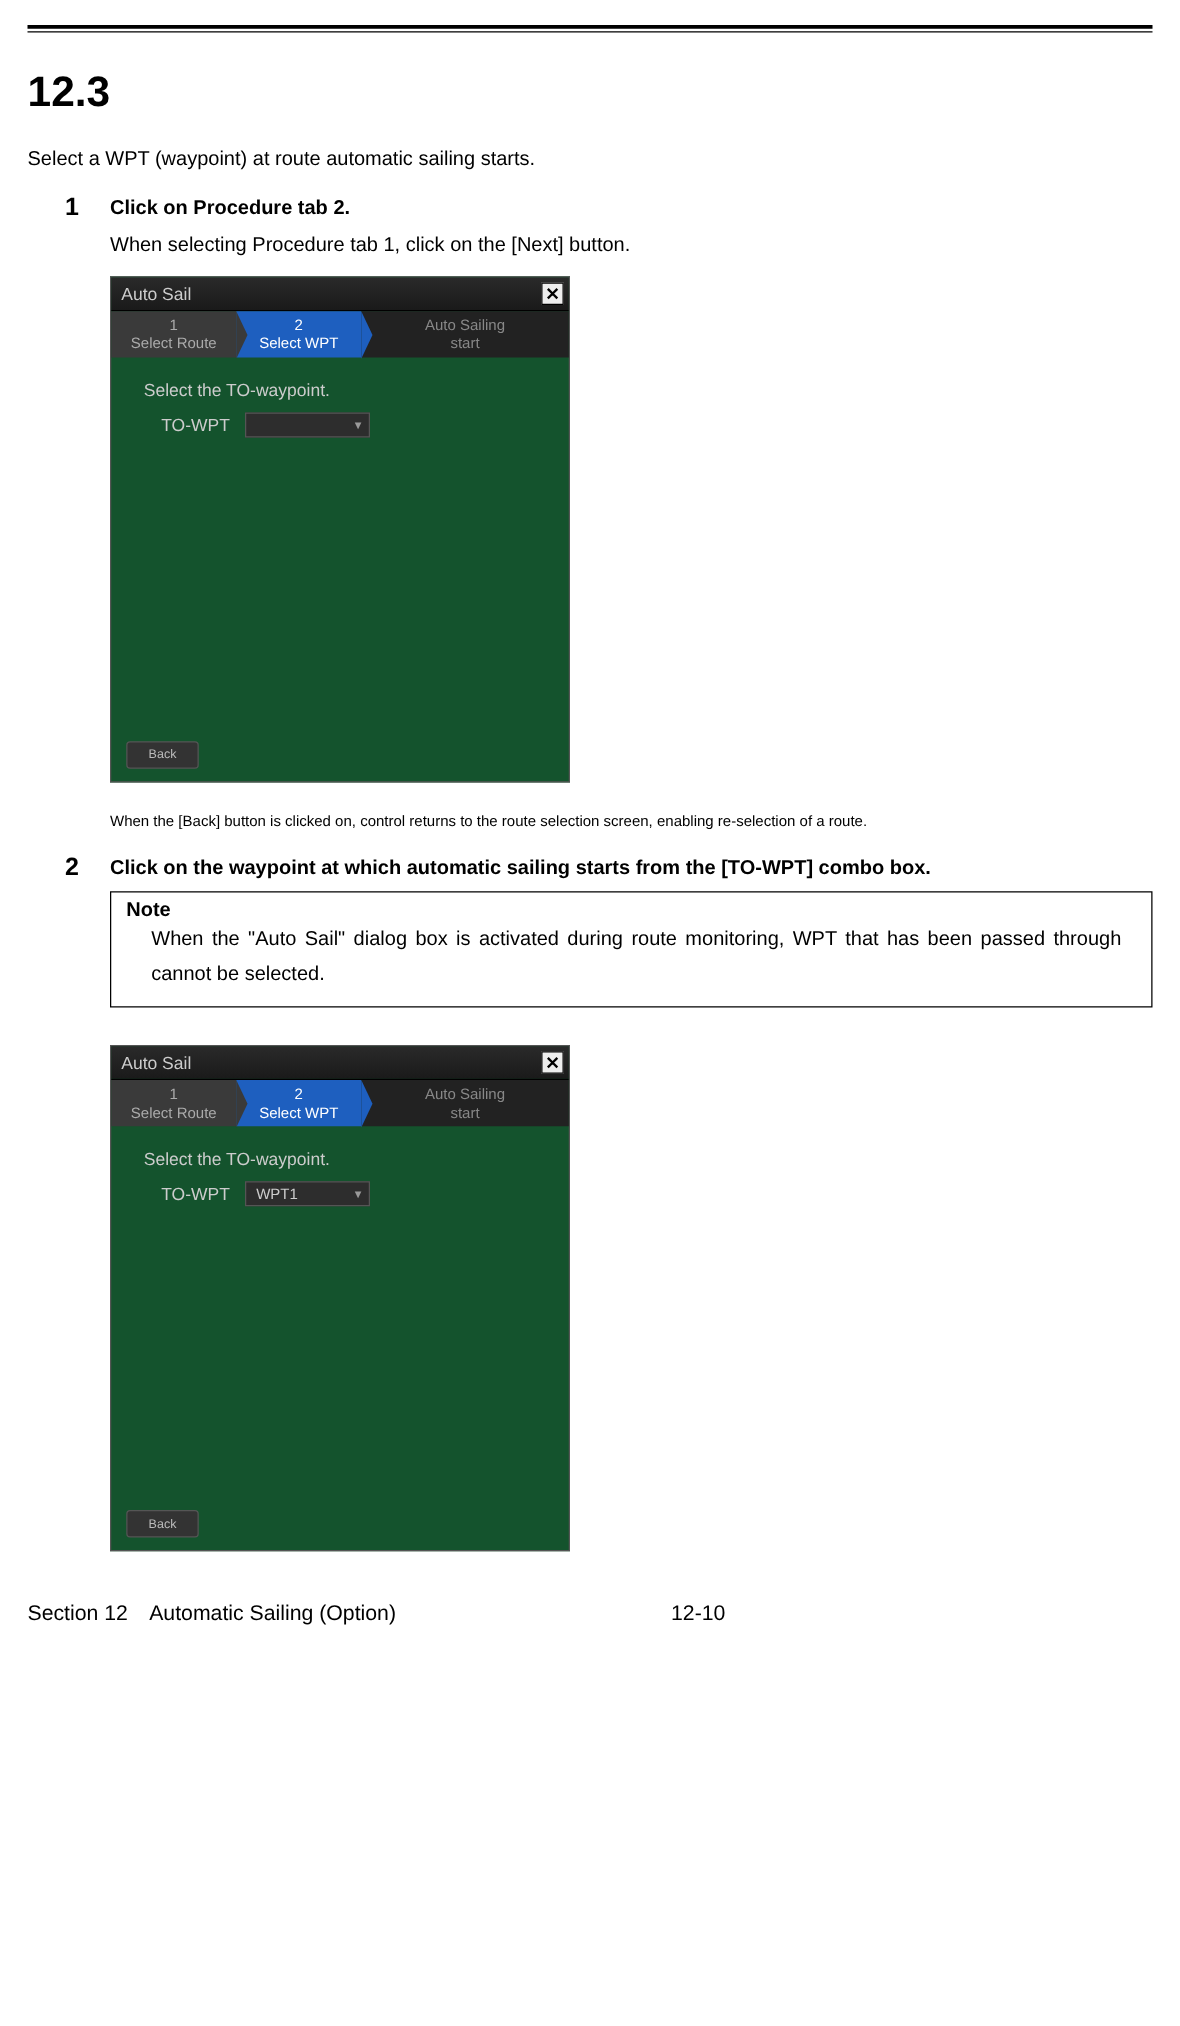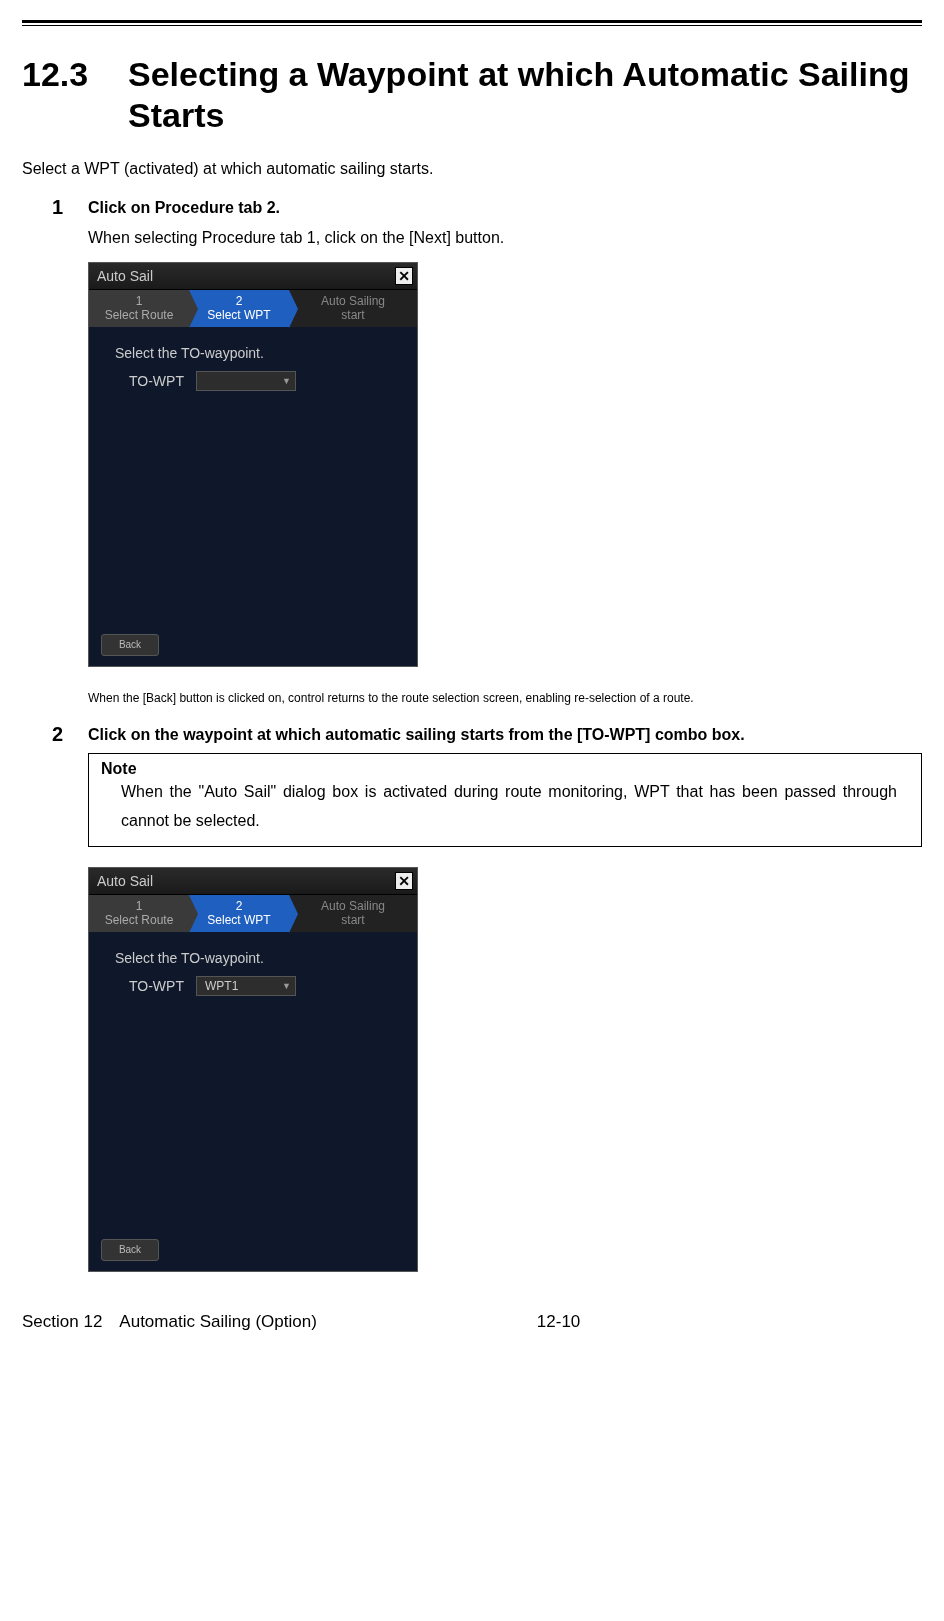--- a/index.html
+++ b/index.html
@@ -11,40 +11,40 @@
     margin: 0 auto;
     padding: 20px 22px 40px 22px;
     font-size: 15px;
   }
   .top-rule {
     border-top: 3px solid #000;
     border-bottom: 1px solid #000;
     height: 6px;
     margin-bottom: 28px;
   }
-  .sec-head { display: flex; align-items: flex-start; gap: 16px; margin-bottom: 24px; }
+  .sec-head { display: flex; align-items: flex-start; gap: 40px; margin-bottom: 24px; }
   .sec-num { font-size: 34px; font-weight: bold; line-height:1.2; min-width:90px;}
   .sec-title { font-size: 34px; font-weight: bold; line-height:1.2; }
   .intro { margin: 6px 0 18px 0; font-size:16px;}
   .step-block { margin-left: 30px; margin-bottom:8px;}
   .step-row { display:flex; align-items:flex-start; gap:16px; margin-bottom:6px;}
   .step-num { font-size:20px; font-weight:bold; min-width:20px;}
   .step-text { font-size:16px; font-weight:bold; line-height:1.5; }
   .step-sub  { font-size:16px; font-weight:normal; margin-left:36px; line-height:1.5;}
   .step-para { font-size:12px; margin-left:36px; text-align:justify; line-height:1.9; margin-top:20px; margin-bottom:14px;}
-  .note-box { border:1.5px solid #000; margin-left:36px; padding:6px 24px 10px 12px; margin-bottom:20px;}
+  .note-box { border:1.5px solid #000; margin-left:36px; padding:6px 24px 10px 12px; margin-bottom:30px;}
   .note-title { font-weight:bold; font-size:16px;}
   .note-body  { font-size:16px; text-align:justify; line-height:1.8; margin-left:20px;}
   .footer { display:flex; justify-content:flex-start; gap:220px; font-size:17px; color:#000; position:relative; margin-top:40px;}
   .footer .left { }
   .footer .center { }
   
   .dialog {
-    width: 330px; height:405px;
-    background:#0f172a;
+    width: 368px; height:405px;
+    background:#14532d;
     border:1px solid #555;
     margin-left:36px;
     margin-top:12px; margin-bottom:8px;
     font-family: "Segoe UI", Arial, sans-serif;
     position:relative;
     color:#bbb;
   }
   .dlg-titlebar { height:26px; display:flex; align-items:center; justify-content:space-between;
     background:linear-gradient(#2a2a2a,#1a1a1a); padding:0 4px 0 8px; font-size:14px; color:#ccc;}
   .close-x { width:18px; height:18px; background:#eee; color:#000; font-weight:bold;
@@ -76,24 +76,23 @@
     background:#333; border:1px solid #555; color:#bbb; font-size:10px;
     display:flex; align-items:center; justify-content:center; border-radius:3px;}
 </style>
 </head>
 <body>
 
 <div class="top-rule"></div>
 
 <div class="sec-head">
   <div class="sec-num">12.3</div>
-  <div class="sec-title">Selecting a Waypoint at which Automatic Sailing Starts</div>
 </div>
 
-<p class="intro">Select a WPT (activated) at which automatic sailing starts.</p>
+<p class="intro">Select a WPT (waypoint) at route automatic sailing starts.</p>
 
 <div class="step-block">
   <div class="step-row">
     <div class="step-num">1</div>
     <div class="step-text">Click on Procedure tab 2.</div>
   </div>
   <div class="step-sub">When selecting Procedure tab 1, click on the [Next] button.</div>
 
   <div class="dialog">
     <div class="dlg-titlebar">

